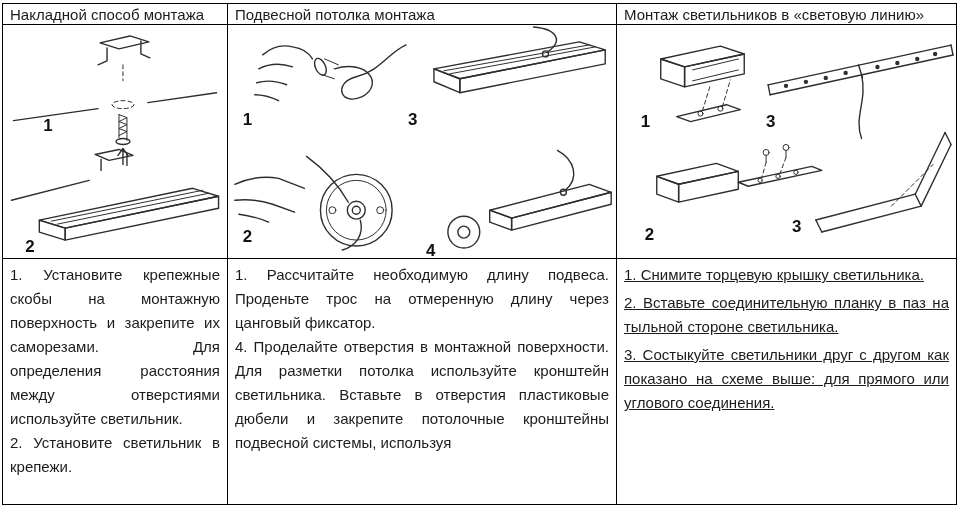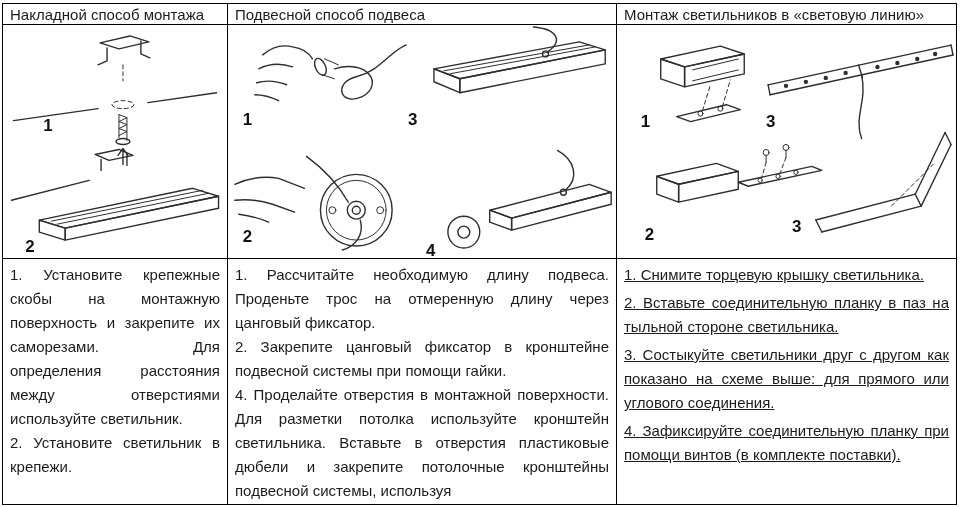--- a/index.html
+++ b/index.html
@@ -23,21 +23,21 @@
   .dash { stroke-dasharray:4 3; }
   .dot { fill:#2e2e2e; stroke:none; }
   .fig-num { font-family:"Liberation Sans",sans-serif; font-size:17px; font-weight:bold; fill:#111; }
 </style>
 </head>
 <body>
 
 <div class="sheet">
 
   <div class="cell header-cell">Накладной способ монтажа</div>
-  <div class="cell header-cell">Подвесной способ подвеса</div>
+  <div class="cell header-cell">Подвесной потолка монтажа</div>
   <div class="cell header-cell last-col">Монтаж светильников в «световую линию»</div>
 
   <div class="cell fig-cell">
     <svg viewBox="0 0 224 234">
       <g>
         <polygon class="ln" points="97,18 127,11 146,17 116,24"></polygon>
         <polyline class="ln" points="104,23 104,36 95,40"></polyline>
         <polyline class="ln" points="138,16 138,29 147,33"></polyline>
       </g>
       <line class="ln thin dash" x1="120" y1="40" x2="120" y2="56"></line>
@@ -200,24 +200,22 @@
     </svg>
   </div>
 
   <div class="cell text-cell last-row">
     <p>1. Установите крепежные скобы на монтажную поверхность и закрепите их саморезами. Для определения расстояния между отверстиями используйте светильник.</p>
     <p>2. Установите светильник в крепежи.</p>
   </div>
 
   <div class="cell text-cell last-row">
     <p>1. Рассчитайте необходимую длину подвеса. Проденьте трос на отмеренную длину через цанговый фиксатор.</p>
-    <p>2. Закрепите цанговый фиксатор в кронштейне подвесной системы при помощи гайки.</p>
     <p>4. Проделайте отверстия в монтажной поверхности. Для разметки потолка используйте кронштейн светильника. Вставьте в отверстия пластиковые дюбели и закрепите потолочные кронштейны подвесной системы, используя</p>
   </div>
 
   <div class="cell text-cell spaced last-col last-row">
     <p>1. Снимите торцевую крышку светильника.</p>
     <p>2. Вставьте соединительную планку в паз на тыльной стороне светильника.</p>
     <p>3. Состыкуйте светильники друг с другом как показано на схеме выше: для прямого или углового соединения.</p>
-    <p>4. Зафиксируйте соединительную планку при помощи винтов (в комплекте поставки).</p>
   </div>
 
 </div>
 
 </body></html>

